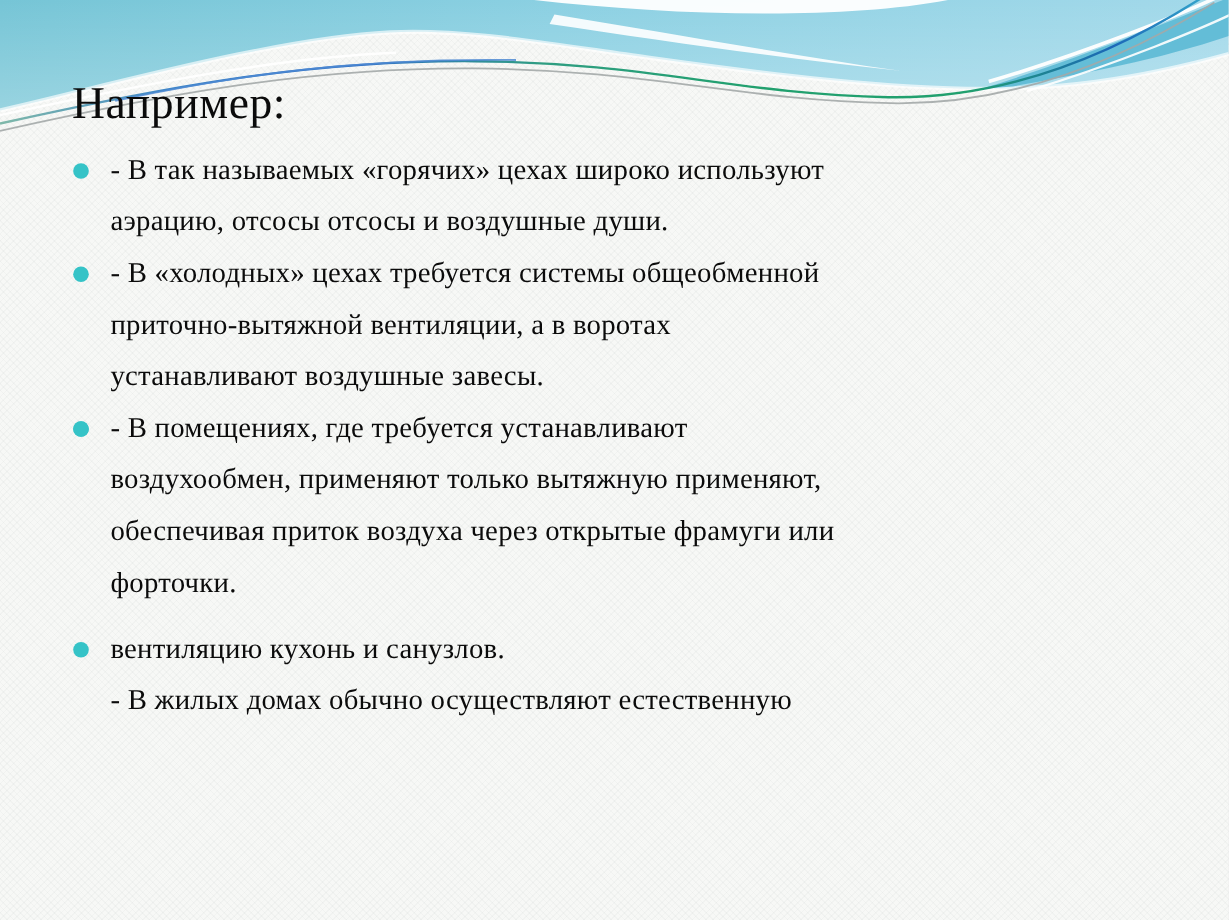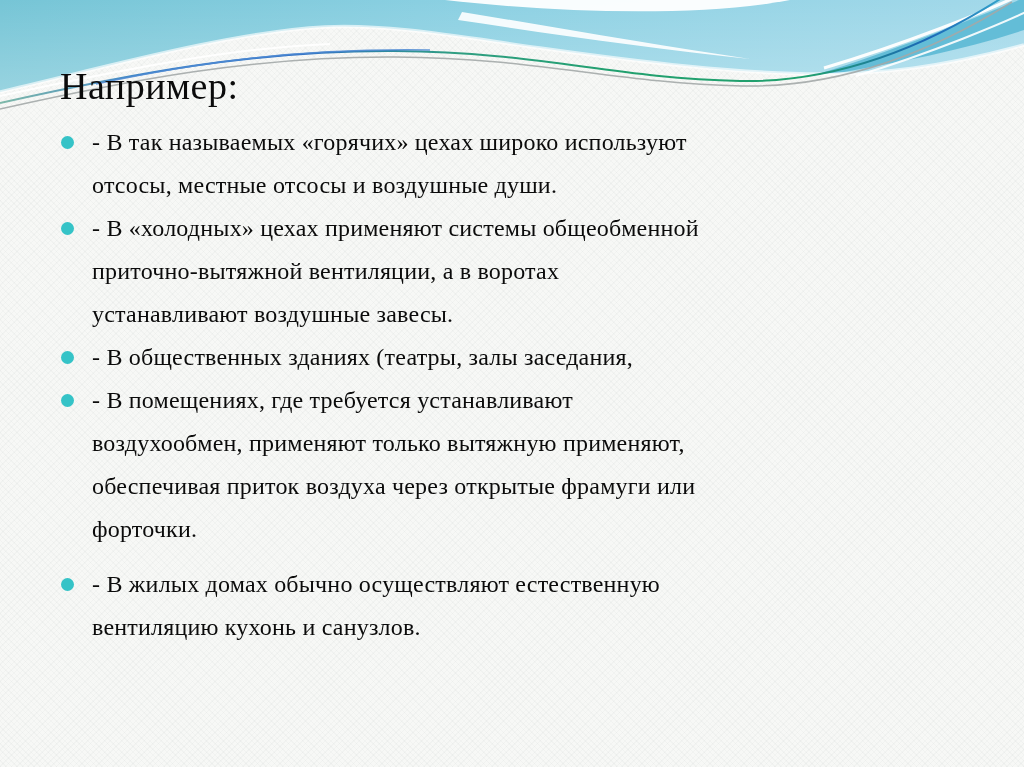--- a/index.html
+++ b/index.html
@@ -82,48 +82,47 @@
     <path d="M0,96 C120,70 230,48 330,44" fill="none" stroke="#ffffff" stroke-width="2" opacity="0.9"></path>
   </svg>
 
   <div class="title">Например:</div>
 
   <ul class="bullets">
     <li class="bullet-item">
       <span class="bullet-dot"></span>
       <div class="bullet-lines">
         <div class="line">- В так называемых «горячих» цехах широко используют</div>
-        <div class="line">отсосы, местные отсосы и воздушные души.</div>
+        <div class="line">аэрацию, отсосы отсосы и воздушные души.</div>
       </div>
     </li>
     <li class="bullet-item">
       <span class="bullet-dot"></span>
       <div class="bullet-lines">
-        <div class="line">- В «холодных» цехах применяют системы общеобменной</div>
+        <div class="line">- В «холодных» цехах требуется системы общеобменной</div>
         <div class="line">приточно-вытяжной вентиляции, а в воротах</div>
         <div class="line">устанавливают воздушные завесы.</div>
       </div>
     </li>
     <li class="bullet-item">
       <span class="bullet-dot"></span>
       <div class="bullet-lines">
-        <div class="line">- В общественных зданиях (театры, залы заседания,</div>
       </div>
     </li>
     <li class="bullet-item">
       <span class="bullet-dot"></span>
       <div class="bullet-lines">
         <div class="line">- В помещениях, где требуется устанавливают</div>
         <div class="line">воздухообмен, применяют только вытяжную применяют,</div>
         <div class="line">обеспечивая приток воздуха через открытые фрамуги или</div>
         <div class="line">форточки.</div>
       </div>
     </li>
     <li class="bullet-item extra-gap">
       <span class="bullet-dot"></span>
       <div class="bullet-lines">
+        <div class="line">вентиляцию кухонь и санузлов.</div>
         <div class="line">- В жилых домах обычно осуществляют естественную</div>
-        <div class="line">вентиляцию кухонь и санузлов.</div>
       </div>
     </li>
   </ul>
 
 </div>
 
 </body></html>

